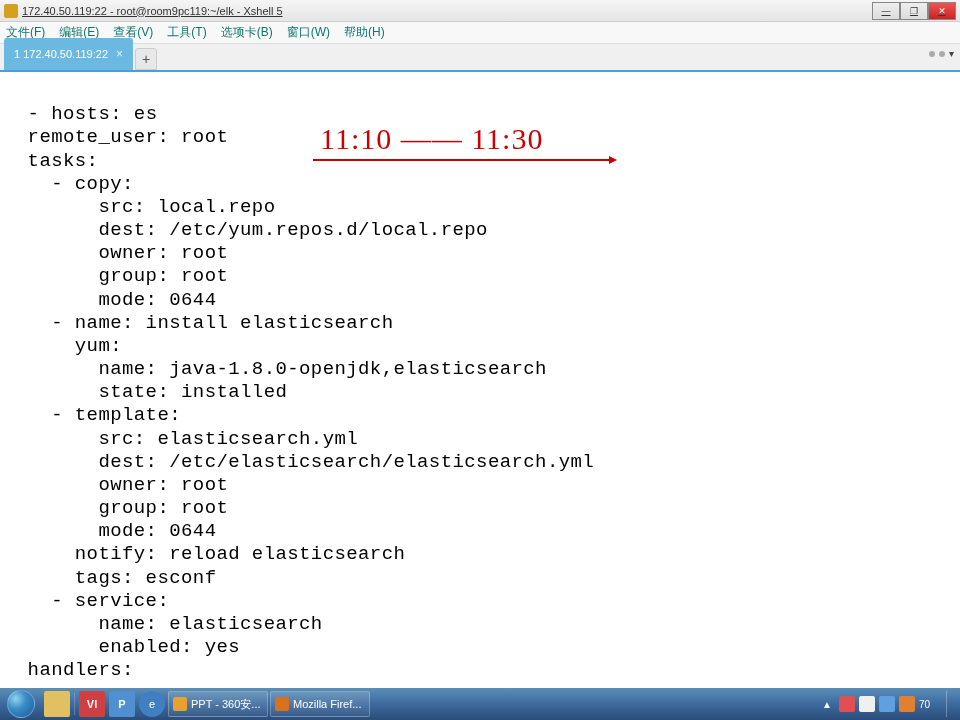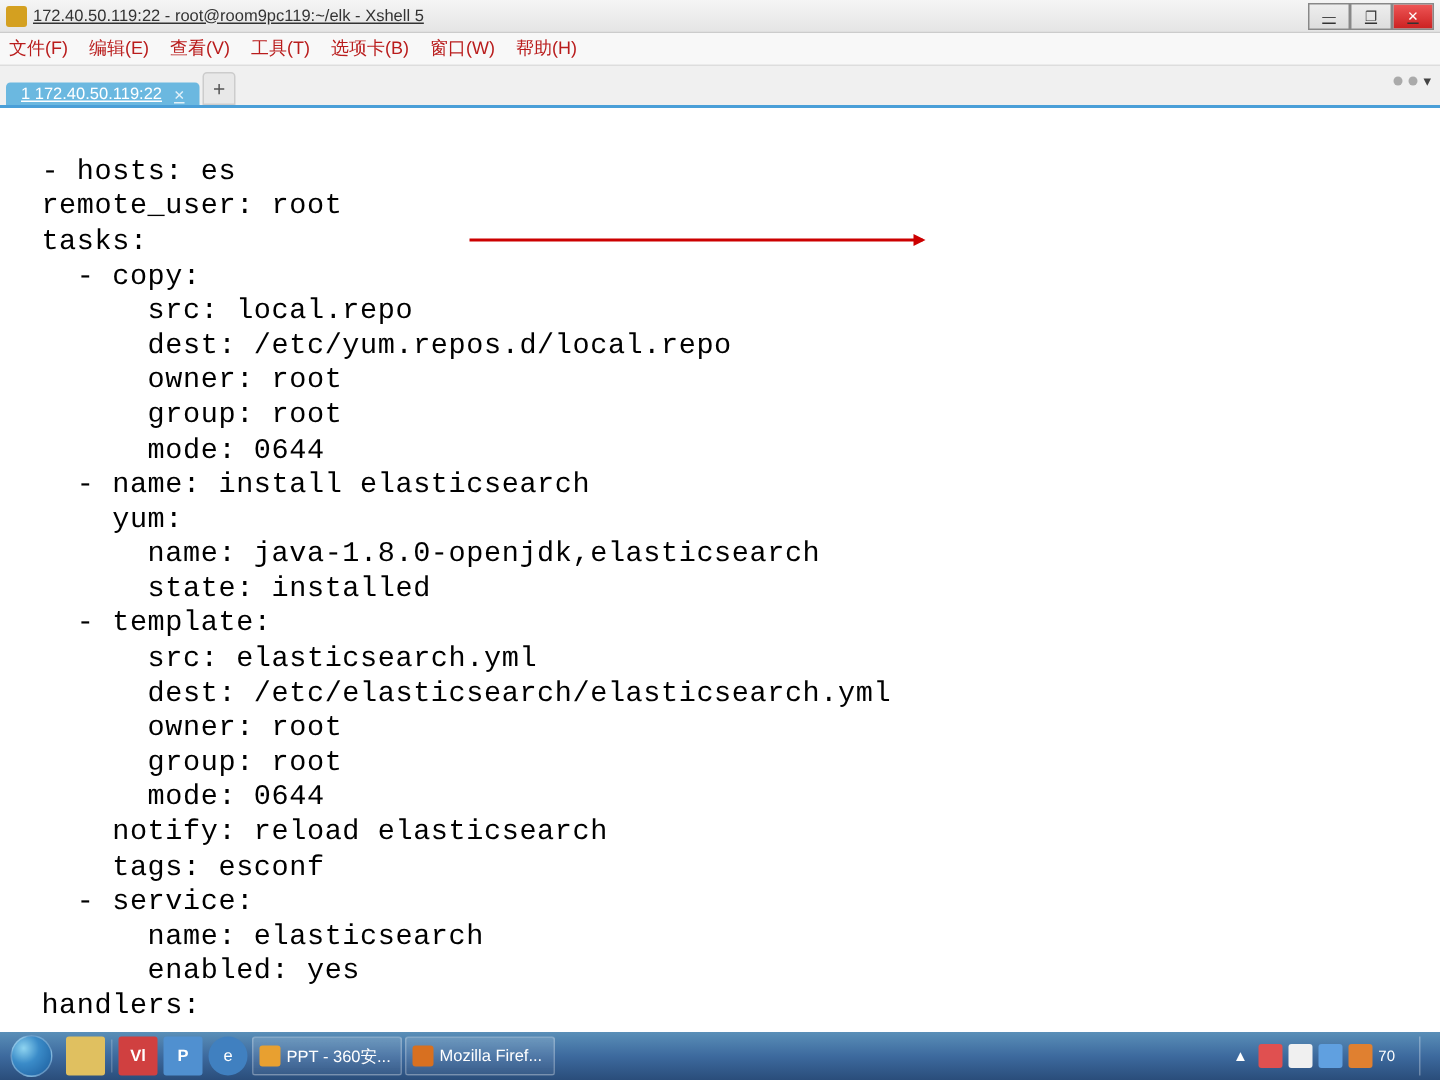--- a/index.html
+++ b/index.html
@@ -42,42 +42,41 @@
     .menubar {
       height: 22px;
       display: flex;
       align-items: center;
       padding: 0 6px;
       font-size: 12px;
       background: #f8f8f8;
       border-bottom: 1px solid #ddd;
       gap: 14px;
     }
-    .menu-item { cursor: pointer; color: #b91c1c; }
+    .menu-item { cursor: pointer; color: #0f766e; }
     .tabbar {
       height: 28px;
       background: #f0f0f0;
       border-bottom: 2px solid #4a9fd8;
       display: flex;
       align-items: flex-end;
       padding: 0 4px;
       position: relative;
     }
     .tab {
-      height: 15px;
+      height: 32px;
       padding: 0 10px;
       display: flex;
       align-items: center;
       font-size: 11px;
       background: #6bb8e0;
       color: #fff;
       border-radius: 3px 3px 0 0;
       margin-right: 2px;
       cursor: pointer;
-      text-decoration: underline;
     }
     .tab-close {
       margin-left: 8px;
       font-size: 12px;
       opacity: 0.8;
       cursor: pointer;
     }
     .tab-add {
       width: 22px; height: 22px;
       background: #e8e8e8;
@@ -262,20 +261,21 @@
         dest: /etc/elasticsearch/elasticsearch.yml
         owner: root
         group: root
         mode: 0644
       notify: reload elasticsearch
       tags: esconf
     - service:
         name: elasticsearch
         enabled: yes
   handlers:</span>
+  <div class="annotation">11:10 —— 11:30</div>
   <div class="annotation-line"></div>
 </div>
 
 <div class="taskbar">
   <div class="start-orb">
     <div class="start-circle"></div>
   </div>
   <div class="task-icon" style="background:#e0c060"></div>
   <div class="sep"></div>
   <div class="task-icon" style="background:#d04040;font-weight:bold">Vl</div>

